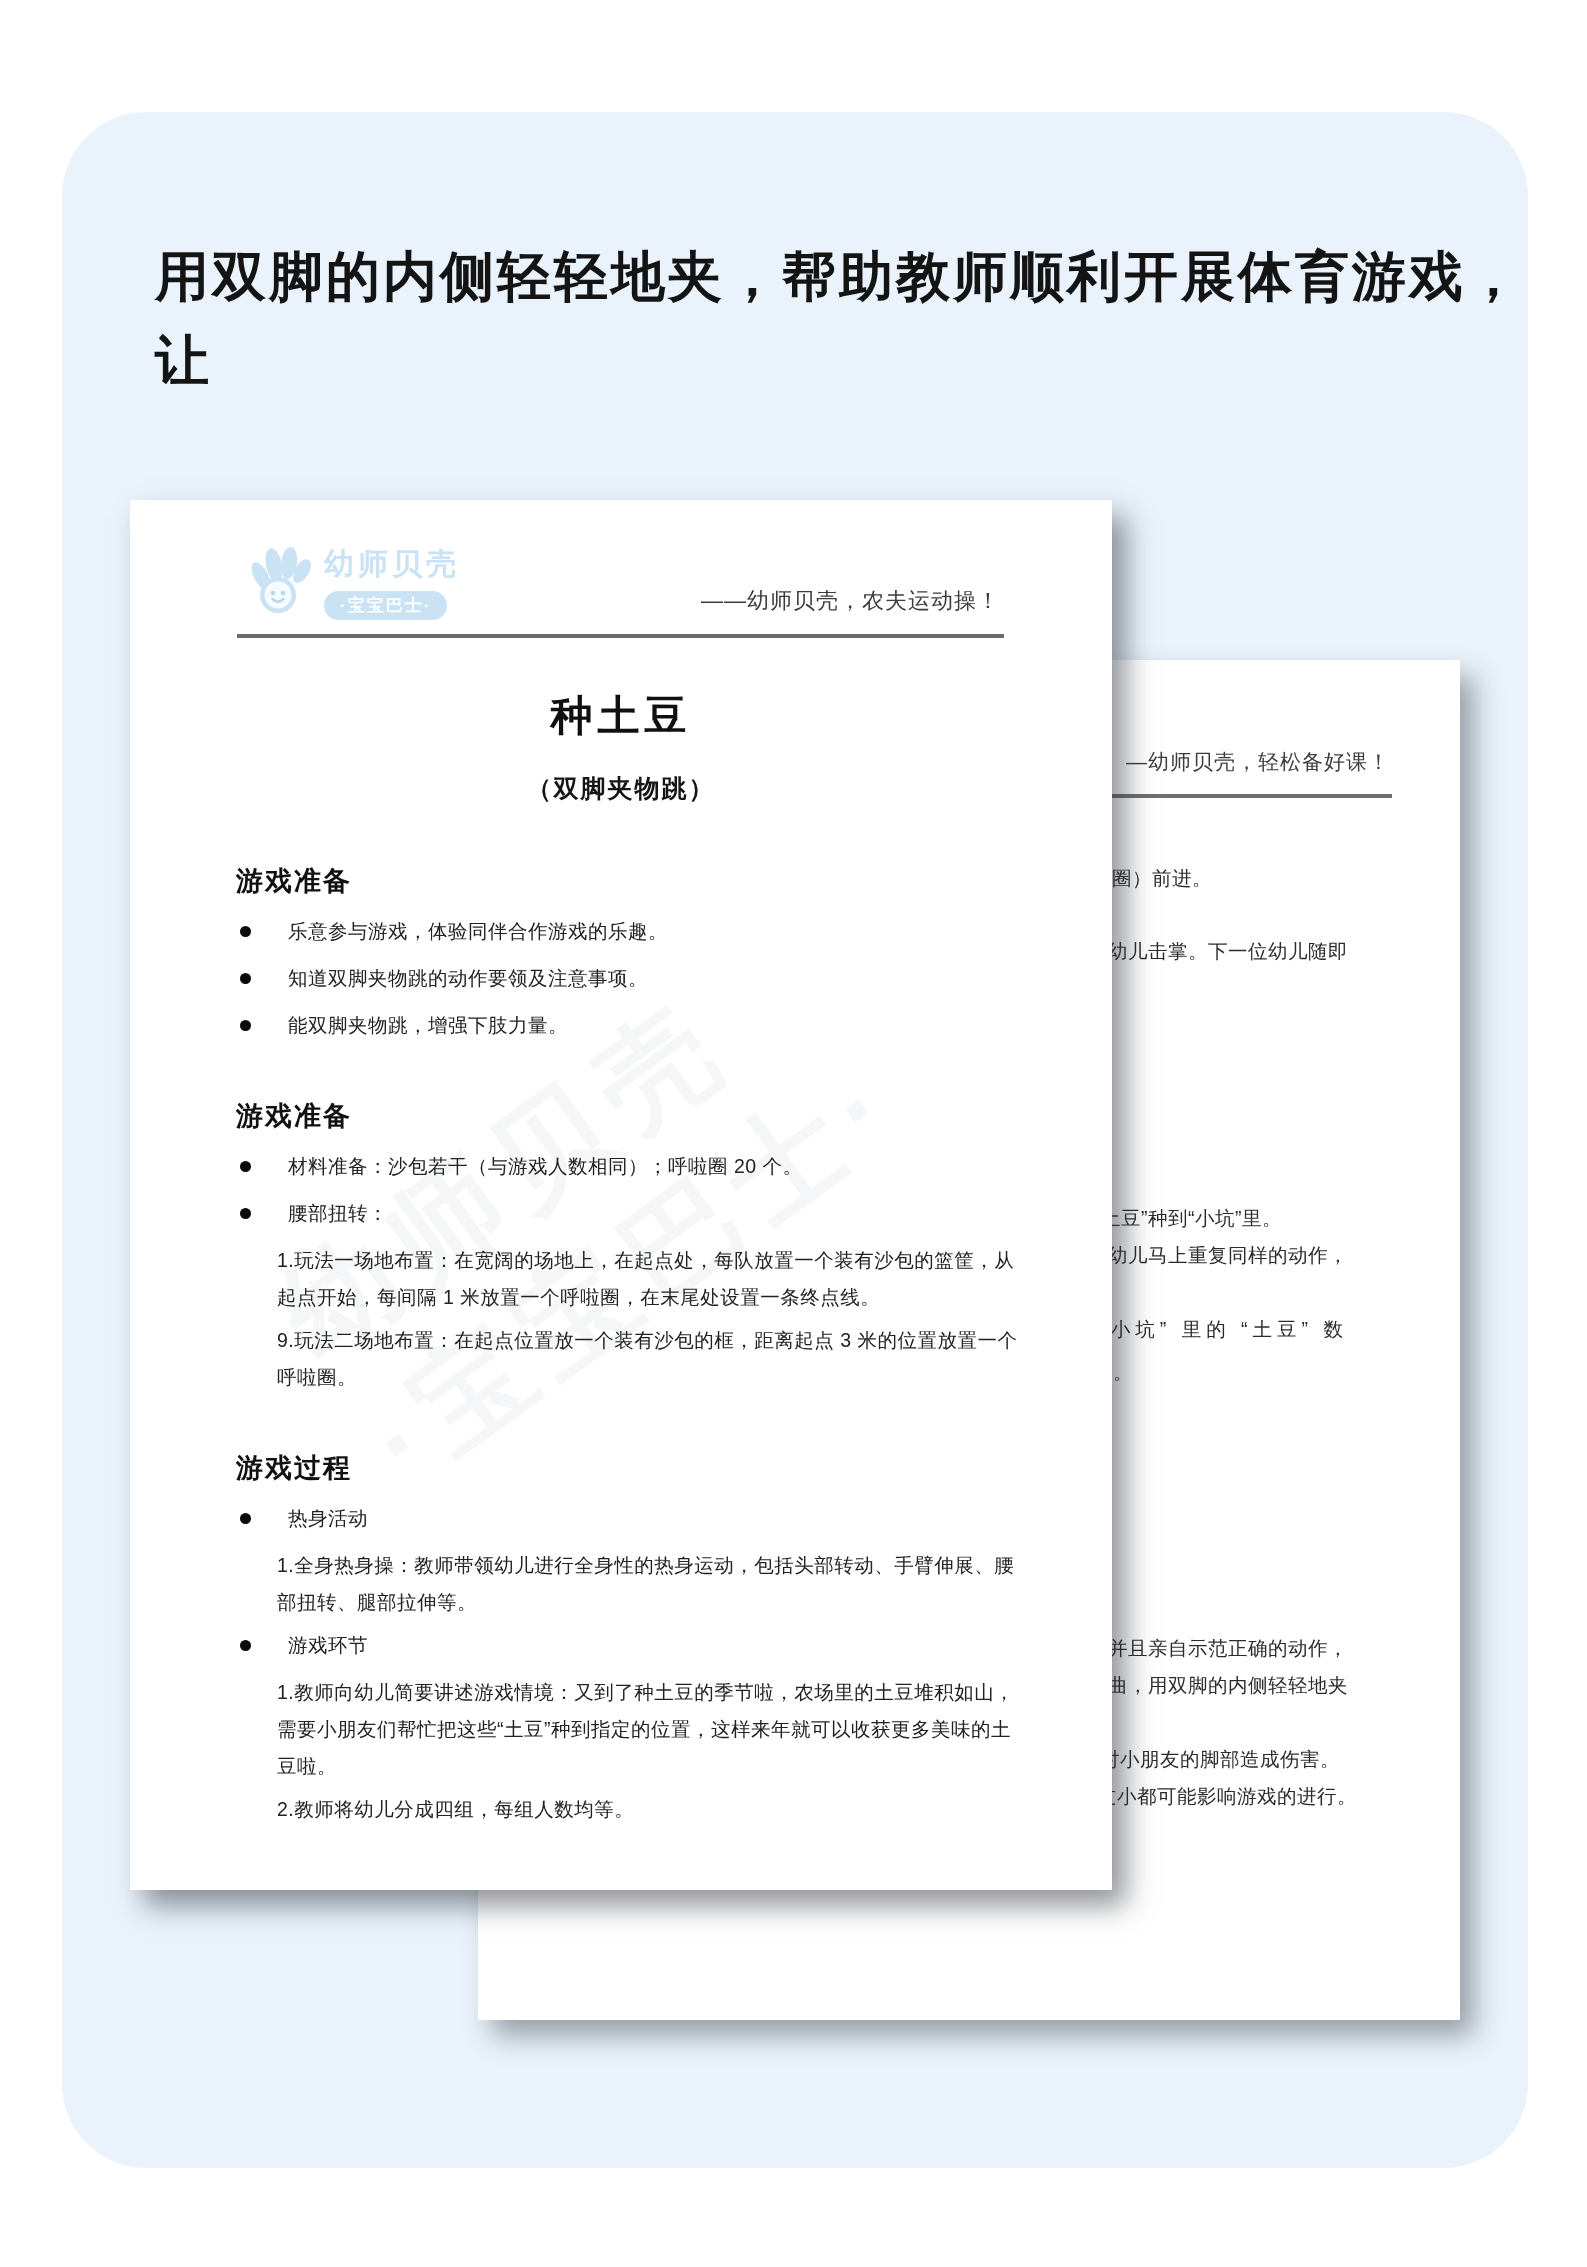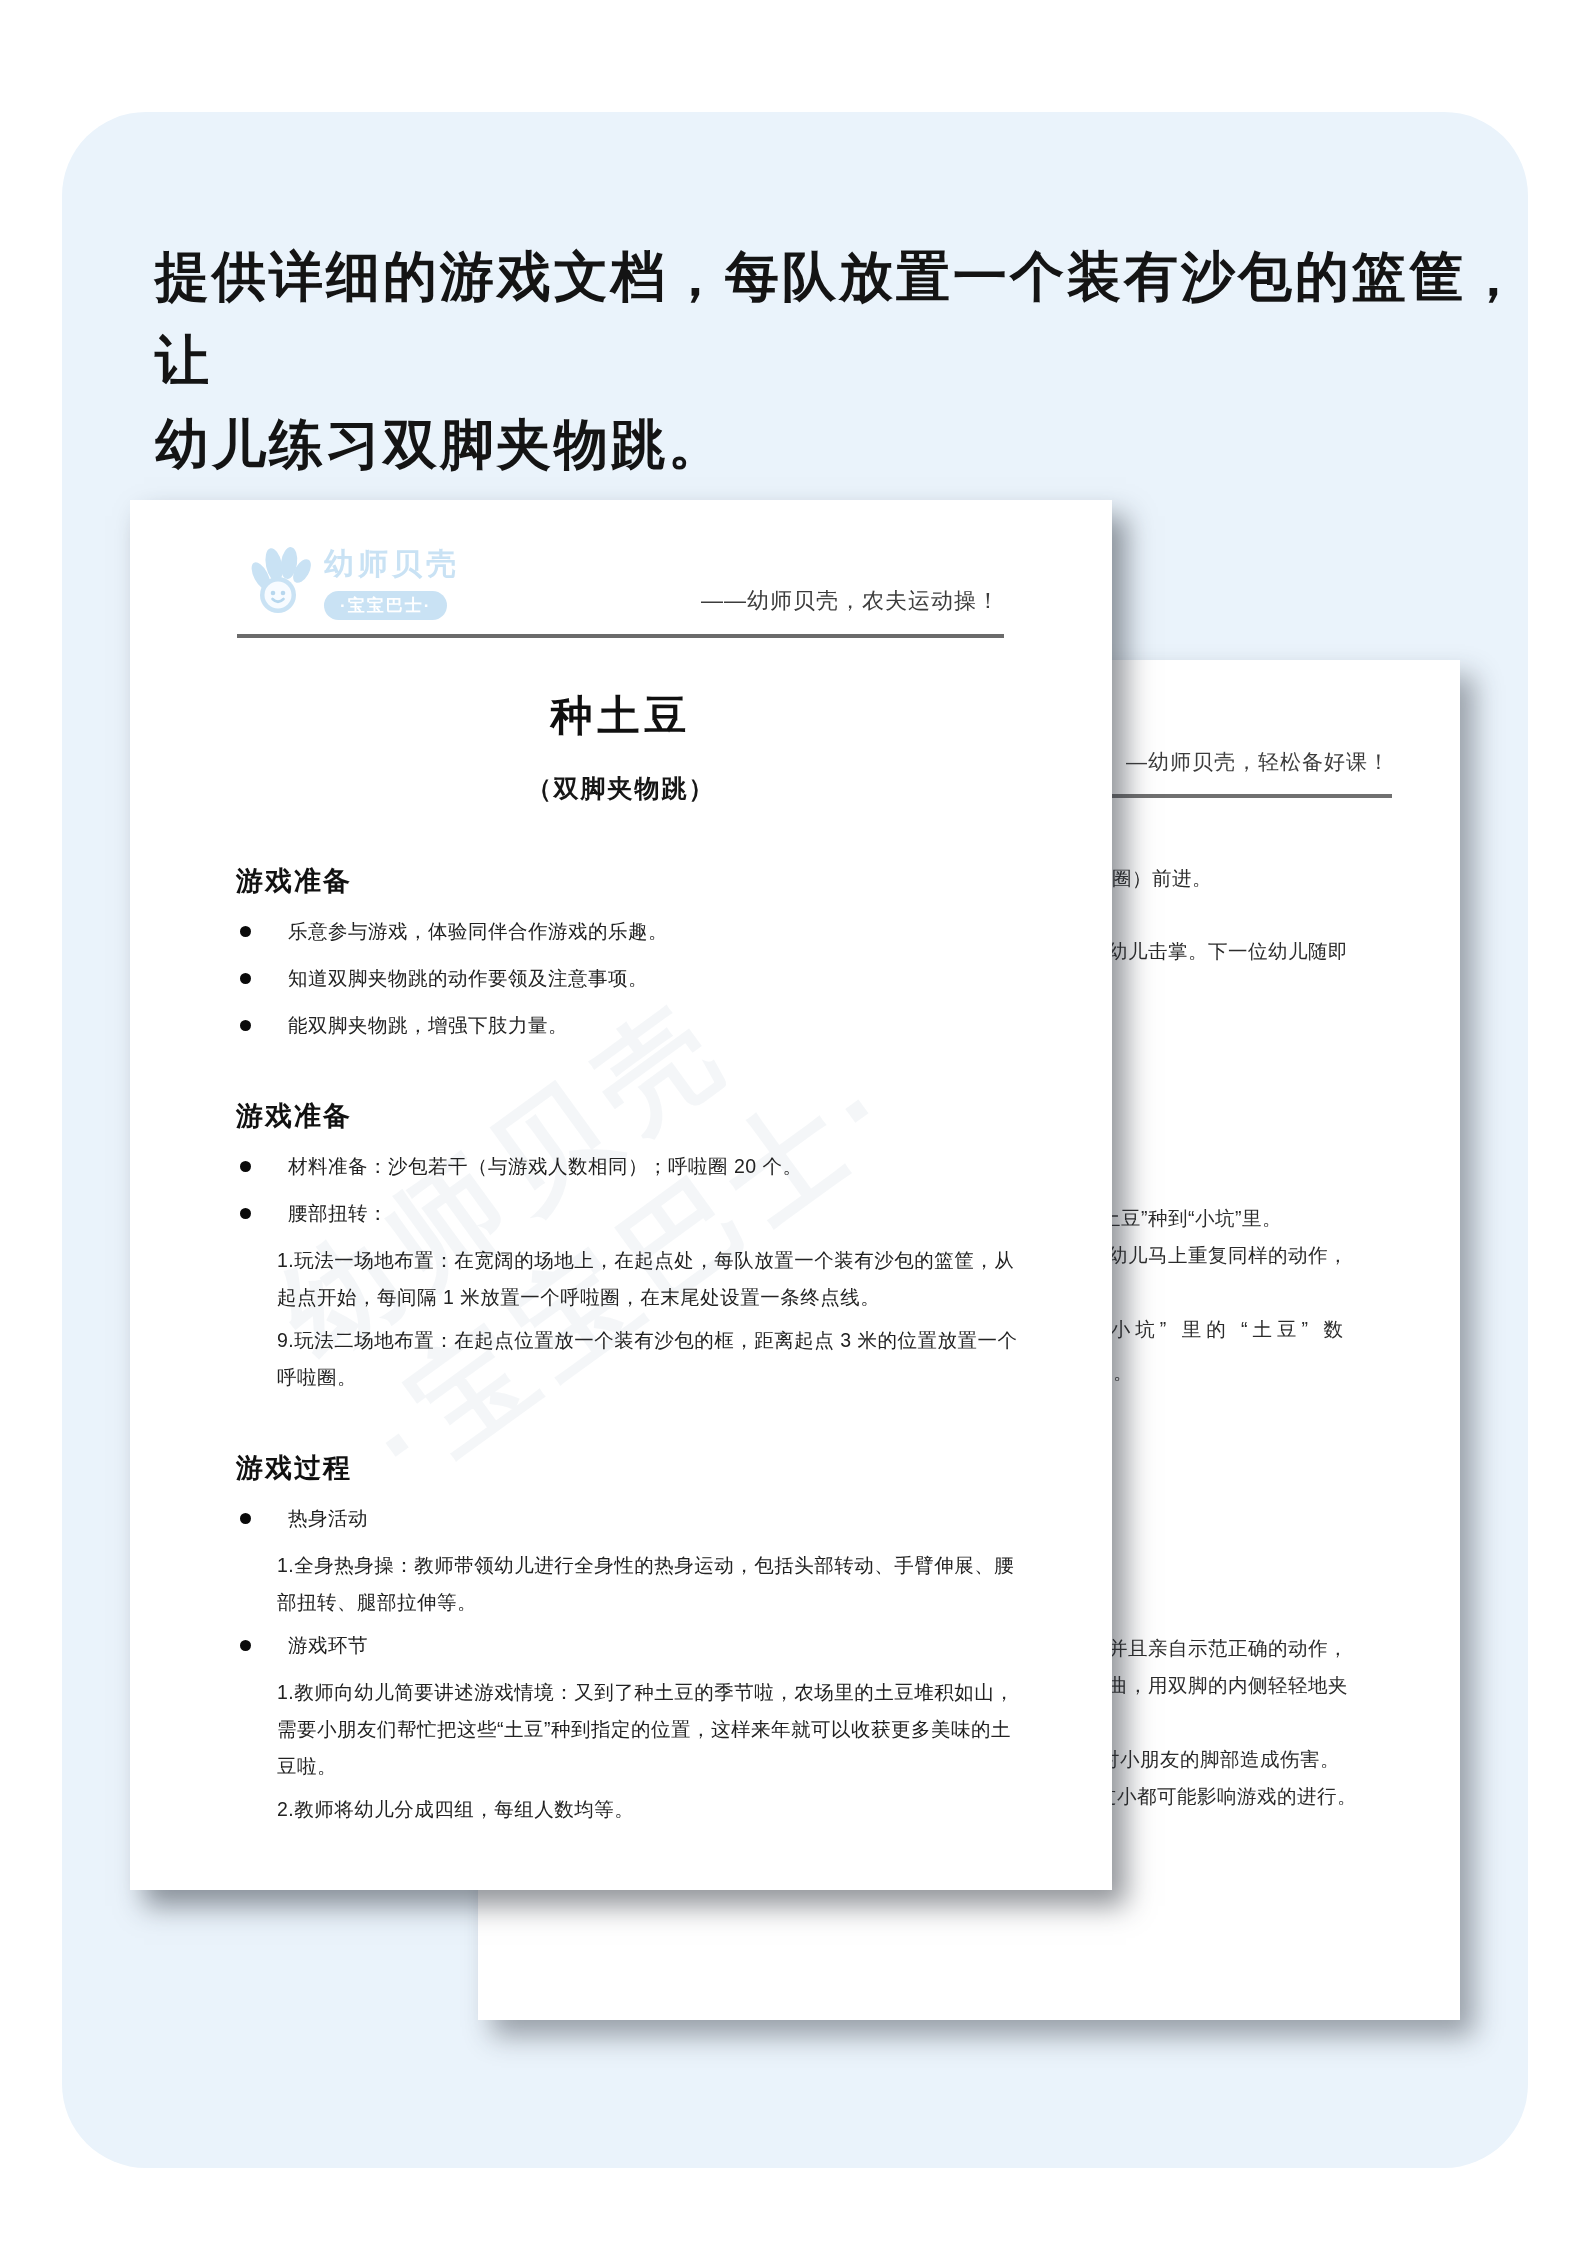--- a/index.html
+++ b/index.html
@@ -54,22 +54,21 @@
   .f8{top:1086px;right:120px;}
   .f9{top:1123px;right:103px;}
 </style>
 </head>
 <body>
 
 <div class="canvas">
 
   <div class="card">
     <div class="headline">
-      <div>提供详细的游戏文档，每队放置一个装有沙包的篮筐，让</div>
-      <div>幼儿练习双脚夹物跳。</div>
+      <div>用双脚的内侧轻轻地夹，帮助教师顺利开展体育游戏，让</div>
     </div>
   </div>
 
   <div class="page page2">
     <div class="tagline2">—幼师贝壳，轻松备好课！</div>
     <div class="hline2"></div>
     <div class="frag f0">呼啦圈）前进。</div>
     <div class="frag f1">一位幼儿击掌。下一位幼儿随即</div>
     <div class="frag f2">土豆”种到“小坑”里。</div>
     <div class="frag f3">下一位幼儿马上重复同样的动作，</div>

